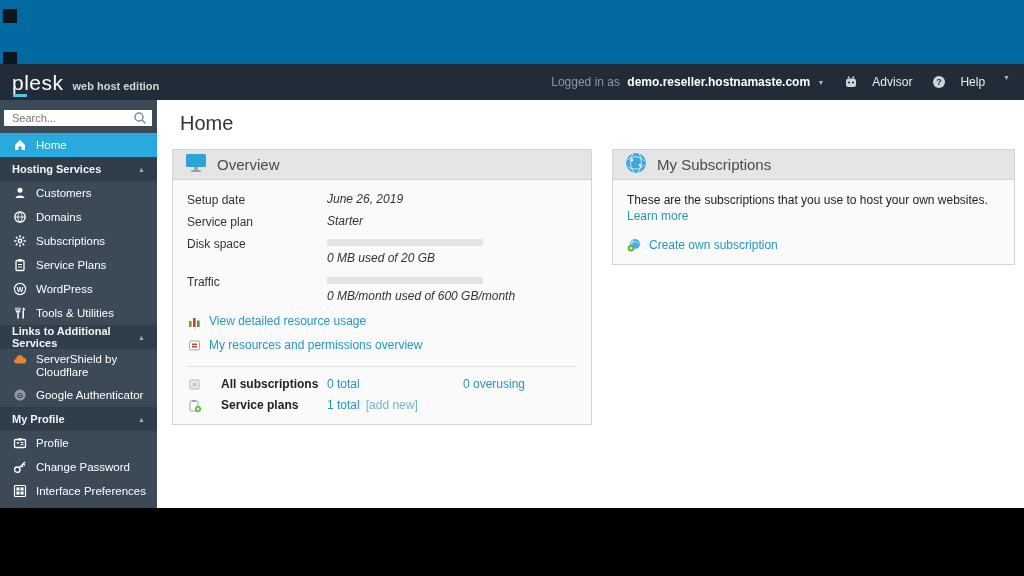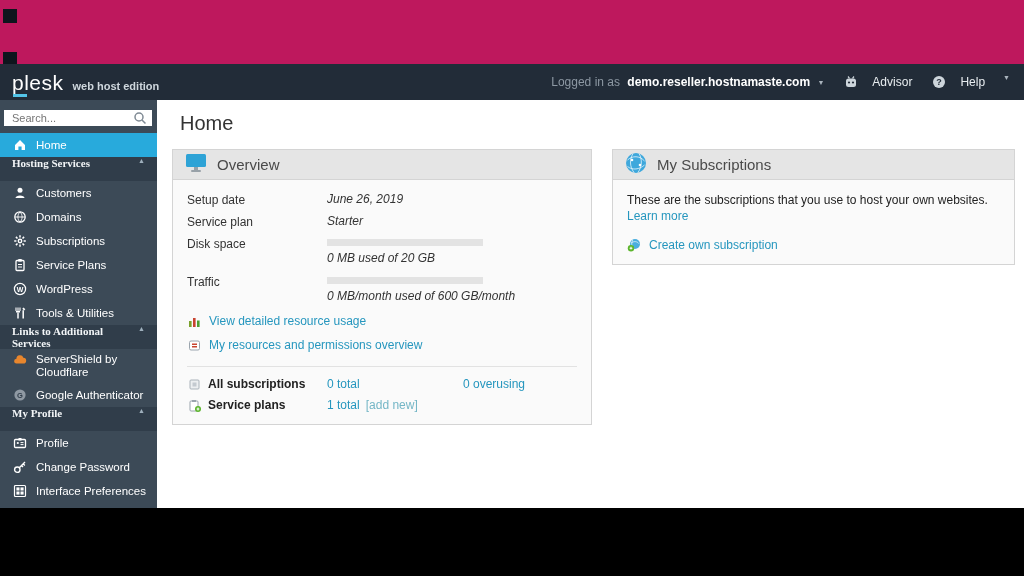--- a/index.html
+++ b/index.html
@@ -1,18 +1,18 @@
 <!DOCTYPE html>
 <html><head>
 <meta charset="utf-8">
 <style>
   * { box-sizing: border-box; margin: 0; padding: 0; }
   html,body { width:1024px; height:576px; background:#000; overflow:hidden;
     font-family:"Liberation Sans","DejaVu Sans",sans-serif; }
-  .stage { position:absolute; top:0; left:0; width:1024px; height:576px; background:#be185d;padding-left:34px; }
+  .stage { position:absolute; top:0; left:0; width:1024px; height:576px; background:#0369a1;padding-left:34px; }
   .artifact { position:absolute; width:14px; height:14px; background:#0e151d; }
 
   
   .app { position:absolute; top:64px; left:0; width:1024px; height:444px; background:#fff; }
   .app-header { height:36px; background:#222c38; display:flex; align-items:center;
     padding:0 14px 0 12px; color:#fff; }
   .logo-wrap { display:flex; align-items:baseline; gap:9px; }
   .logo { font-size:21px; color:#fff; letter-spacing:.5px; position:relative; line-height:1; }
   .logo::after { content:""; position:absolute; left:1px; bottom:-4px; width:14px; height:3px; background:#53c4e8; }
   .edition { font-size:11px; color:#cfd7dd; font-weight:bold; }
@@ -30,22 +30,22 @@
   .search-input { width:148px; height:16px; border:1px solid #fff; background:#fff;
     font-size:11px; padding:2px 22px 2px 7px; color:#333; outline:none;
     font-family:"Liberation Sans","DejaVu Sans",sans-serif; }
   .search-icon { position:absolute; right:5px; top:3px; }
   .nav-item { display:flex; align-items:center; gap:9px; height:24px; padding:0 8px 0 13px;
     color:#fff; font-size:11.5px; cursor:pointer; }
   .nav-item.active { background:#28aadc; }
   .nav-item.two-line { height:34px; align-items:flex-start; padding-top:4px; }
   .nav-item.two-line .nav-label { line-height:13px; }
   .nav-label { white-space:normal; }
-  .nav-section { display:flex; align-items:flex-start; justify-content:space-between; height:24px;
-    padding:0 12px; background:#303d4a; color:#f2f5f7; font-size:11px; font-weight:bold; cursor:pointer;font-family:Liberation Serif, serif; }
+  .nav-section { display:flex; align-items:center; justify-content:space-between; height:24px;
+    padding:0 12px; background:#303d4a; color:#f2f5f7; font-size:11px; font-weight:bold; cursor:pointer; }
   .caret-up { font-size:7px; color:#9fb0bd; }
   .nicon { width:14px; height:14px; flex:0 0 14px; display:inline-flex; align-items:center; justify-content:center; }
 
   
   .main { flex:1; background:#fff; position:relative; padding:10px 9px 0 15px; }
   .page-title { font-size:20px; font-weight:400; color:#333; margin:2px 0 14px 8px; }
   .panels { display:flex; align-items:flex-start; gap:20px; }
   .panel { border:1px solid #d4d4d4; background:#fafafa; }
   .panel-overview { width:420px; flex:0 0 420px; }
   .panel-subs { flex:1; }
@@ -59,21 +59,21 @@
   .ov-value { line-height:15px;font-style:italic; }
   .bar-row { margin-bottom:8px; }
   .progress { width:156px; height:7px; background:#e3e3e3; margin:3px 0 5px 0; }
   .usage-text { color:#333; }
 
   .panel-link-row { display:flex; align-items:center; gap:8px; margin:10px 0 0 0; }
   a.plink { color:#2596be; text-decoration:none; font-size:12px; cursor:pointer; }
   .divider { border-top:1px solid #e2e2e2; margin:14px 0 10px 0; }
 
   .sum-row { display:flex; align-items:center; margin-top:7px; font-size:12px; }
-  .sum-labelcell { display:flex; align-items:center; gap:7px; width:140px; flex:0 0 140px; }
+  .sum-labelcell { display:flex; align-items:center; gap:20px; width:140px; flex:0 0 140px; }
   .sum-label { font-weight:bold; color:#222; }
   .sum-total { width:136px; flex:0 0 136px; }
   a.muted-link { color:#74b6c6; text-decoration:none; margin-left:6px; cursor:pointer;margin-top:32px; }
 
   .subs-desc { color:#222; line-height:16px; }
   .subs-create { display:flex; align-items:center; gap:8px; margin-top:14px; }
 
   .letterbox-bottom { position:absolute; top:508px; left:0; width:1024px; height:68px; background:#000; }
 </style>
 </head>

